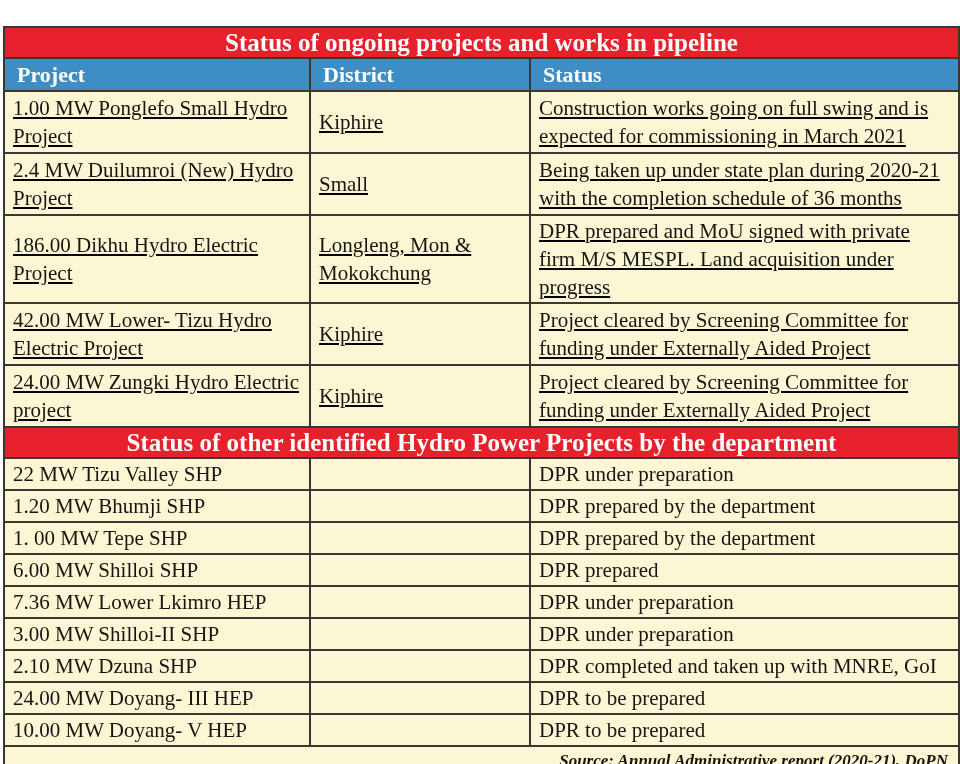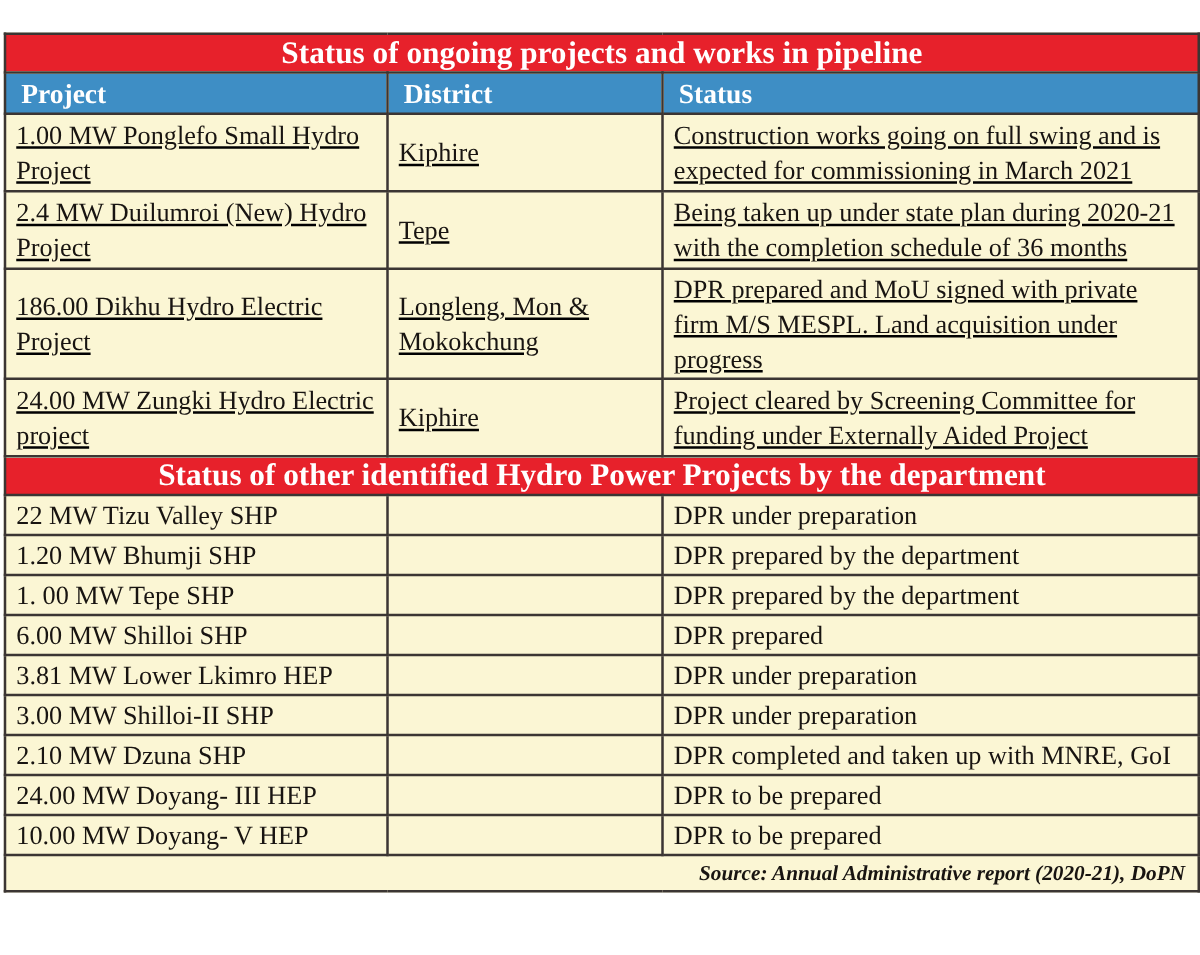--- a/index.html
+++ b/index.html
@@ -99,27 +99,32 @@
       <td>Status</td>
     </tr>
 
     <tr class="data-row-2">
       <td class="c-project">1.00 MW Ponglefo Small Hydro Project</td>
       <td>Kiphire</td>
       <td>Construction works going on full swing and is expected for commissioning in March 2021</td>
     </tr>
     <tr class="data-row-2">
       <td class="c-project">2.4 MW Duilumroi (New) Hydro Project</td>
-      <td>Tepe</td>
+      <td>Small</td>
       <td>Being taken up under state plan during 2020-21 with the completion schedule of 36 months</td>
     </tr>
     <tr class="data-row-2">
       <td class="c-project">186.00 Dikhu Hydro Electric Project</td>
       <td>Longleng, Mon &amp; Mokokchung</td>
       <td>DPR prepared and MoU signed with private firm M/S MESPL. Land acquisition under progress</td>
+    </tr>
+    <tr class="data-row-2">
+      <td class="c-project">42.00 MW Lower- Tizu Hydro Electric Project</td>
+      <td>Kiphire</td>
+      <td>Project cleared by Screening Committee for funding under Externally Aided Project</td>
     </tr>
     <tr class="data-row-2">
       <td class="c-project">24.00 MW Zungki Hydro Electric project</td>
       <td>Kiphire</td>
       <td>Project cleared by Screening Committee for funding under Externally Aided Project</td>
     </tr>
 
     <tr class="banner-row banner-row-2">
       <td colspan="3">Status of other identified Hydro Power Projects by the department</td>
     </tr>
@@ -138,21 +143,21 @@
       <td class="c-project">1. 00 MW Tepe SHP</td>
       <td></td>
       <td>DPR prepared by the department</td>
     </tr>
     <tr class="data-row-1">
       <td class="c-project">6.00 MW Shilloi SHP</td>
       <td></td>
       <td>DPR prepared</td>
     </tr>
     <tr class="data-row-1">
-      <td class="c-project">3.81 MW Lower Lkimro HEP</td>
+      <td class="c-project">7.36 MW Lower Lkimro HEP</td>
       <td></td>
       <td>DPR under preparation</td>
     </tr>
     <tr class="data-row-1">
       <td class="c-project">3.00 MW Shilloi-II SHP</td>
       <td></td>
       <td>DPR under preparation</td>
     </tr>
     <tr class="data-row-1">
       <td class="c-project">2.10 MW Dzuna SHP</td>

